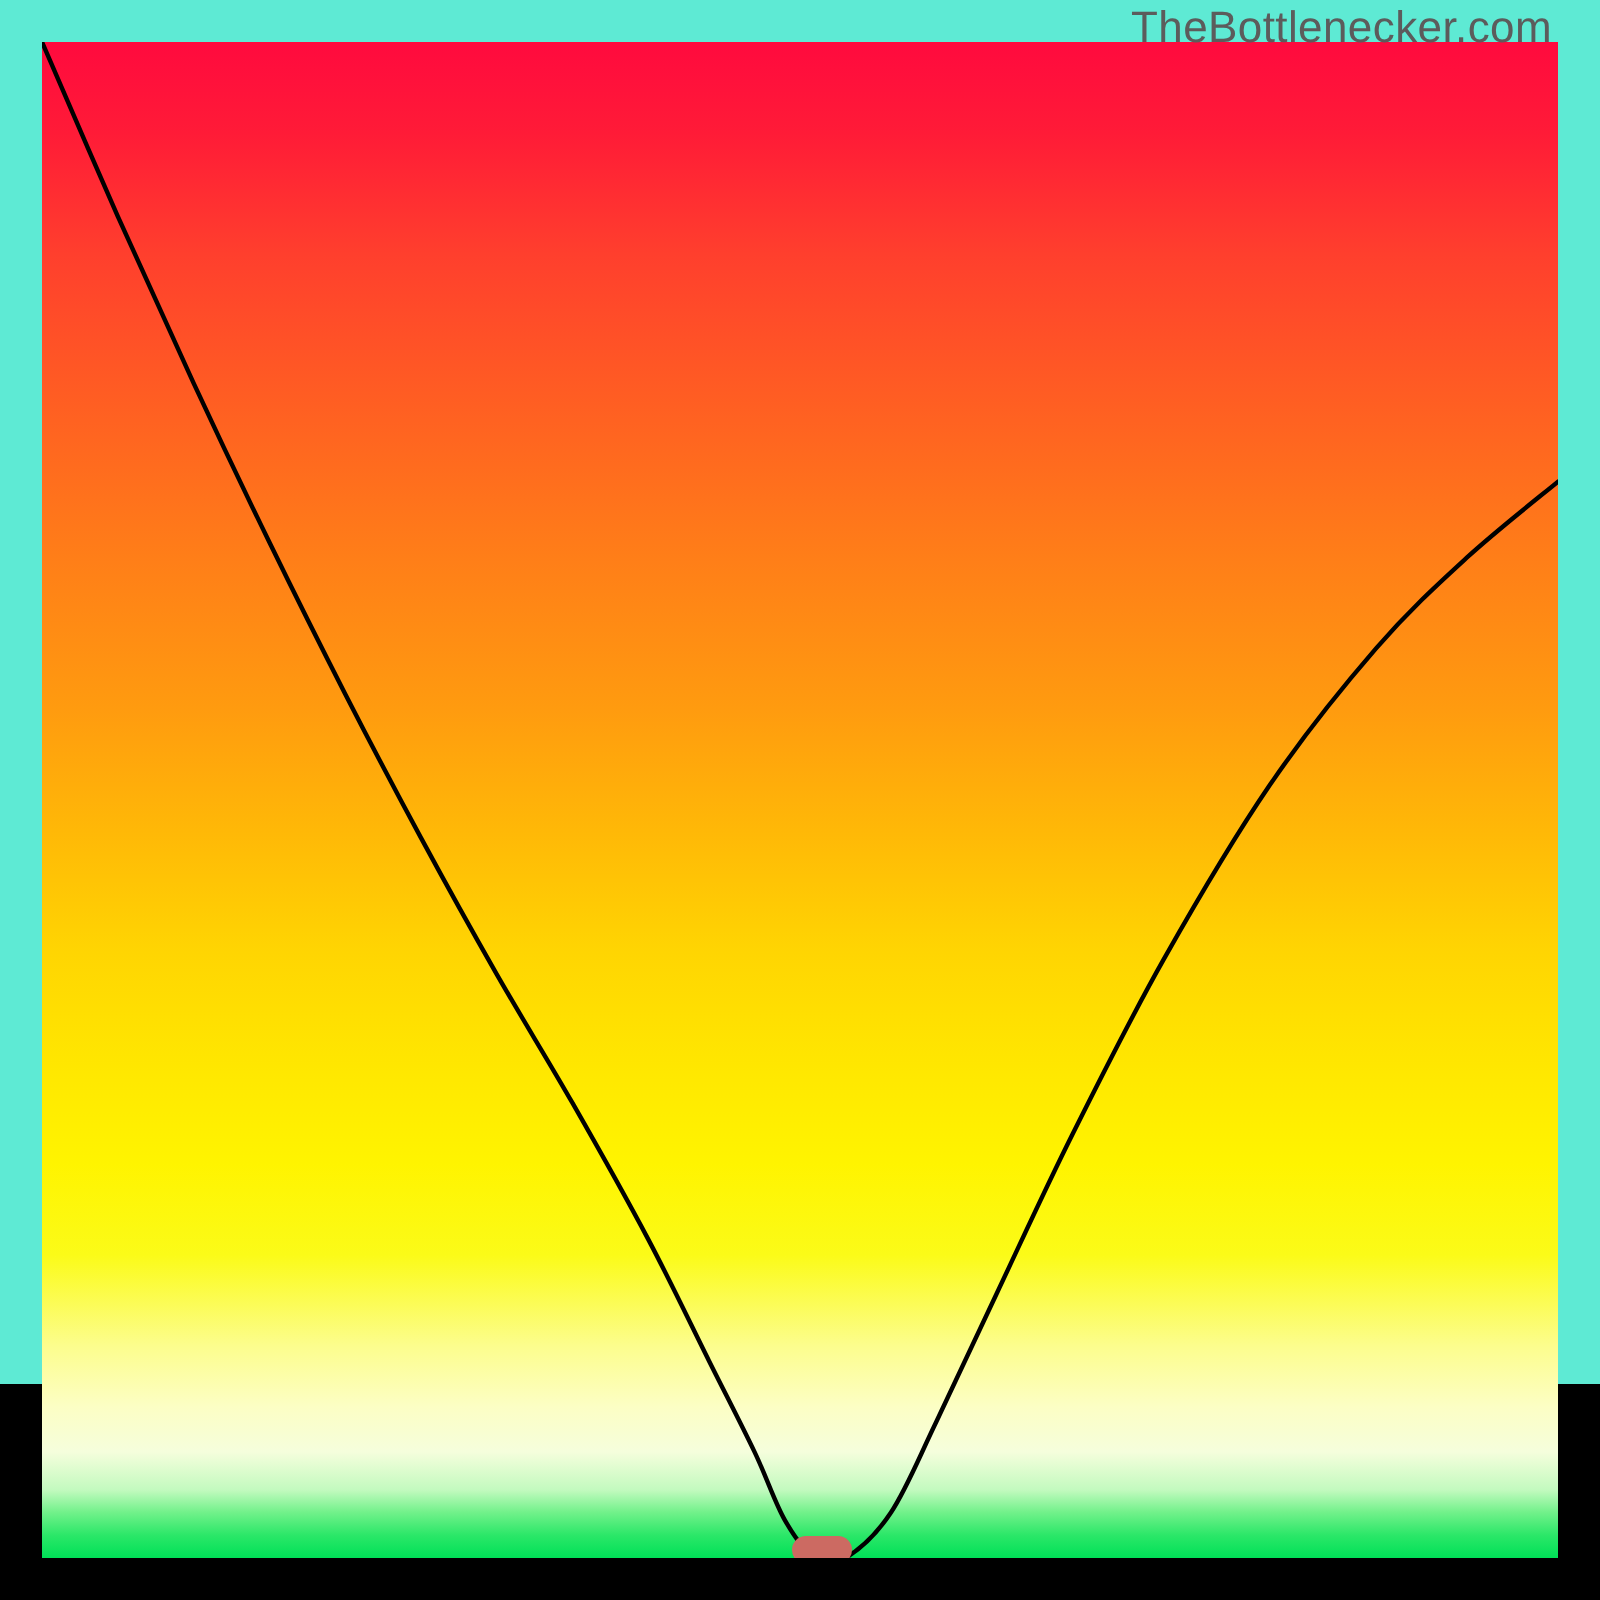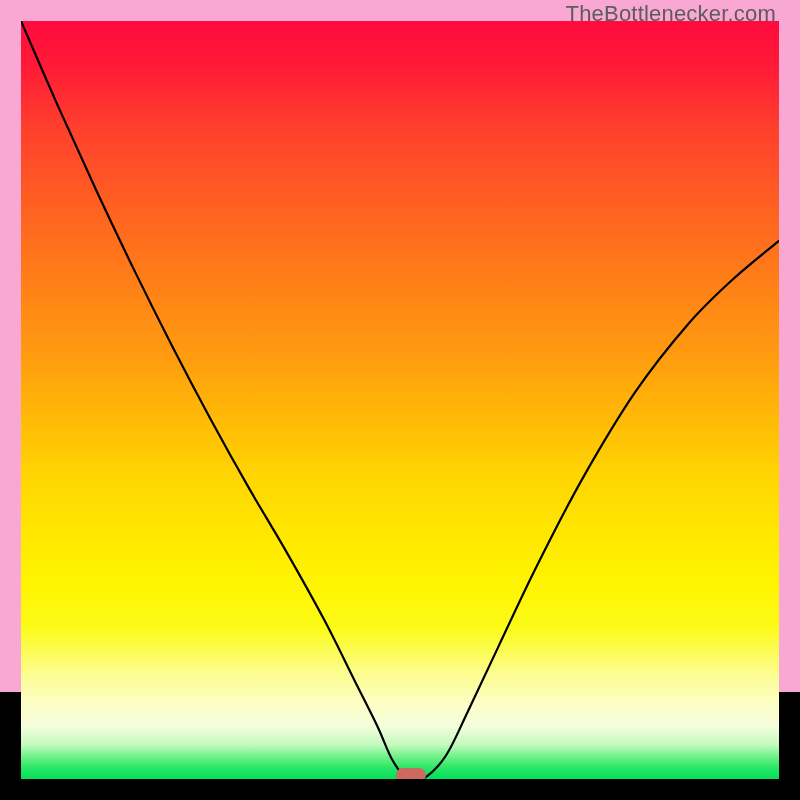--- a/index.html
+++ b/index.html
@@ -8,21 +8,21 @@
     width: 800px;
     height: 800px;
     overflow: hidden;
     font-family: Arial, Helvetica, sans-serif;
     background: #000;
   }
   .chart-frame {
     position: relative;
     width: 800px;
     height: 692px;
-    background: #f9a8d4;
+    background: #5eead4;
   }
   .plot-area {
     position: absolute;
     left: 21px;
     top: 21px;
     width: 758px;
     height: 758px;
     overflow: hidden;
   }
   .gradient-bg {

